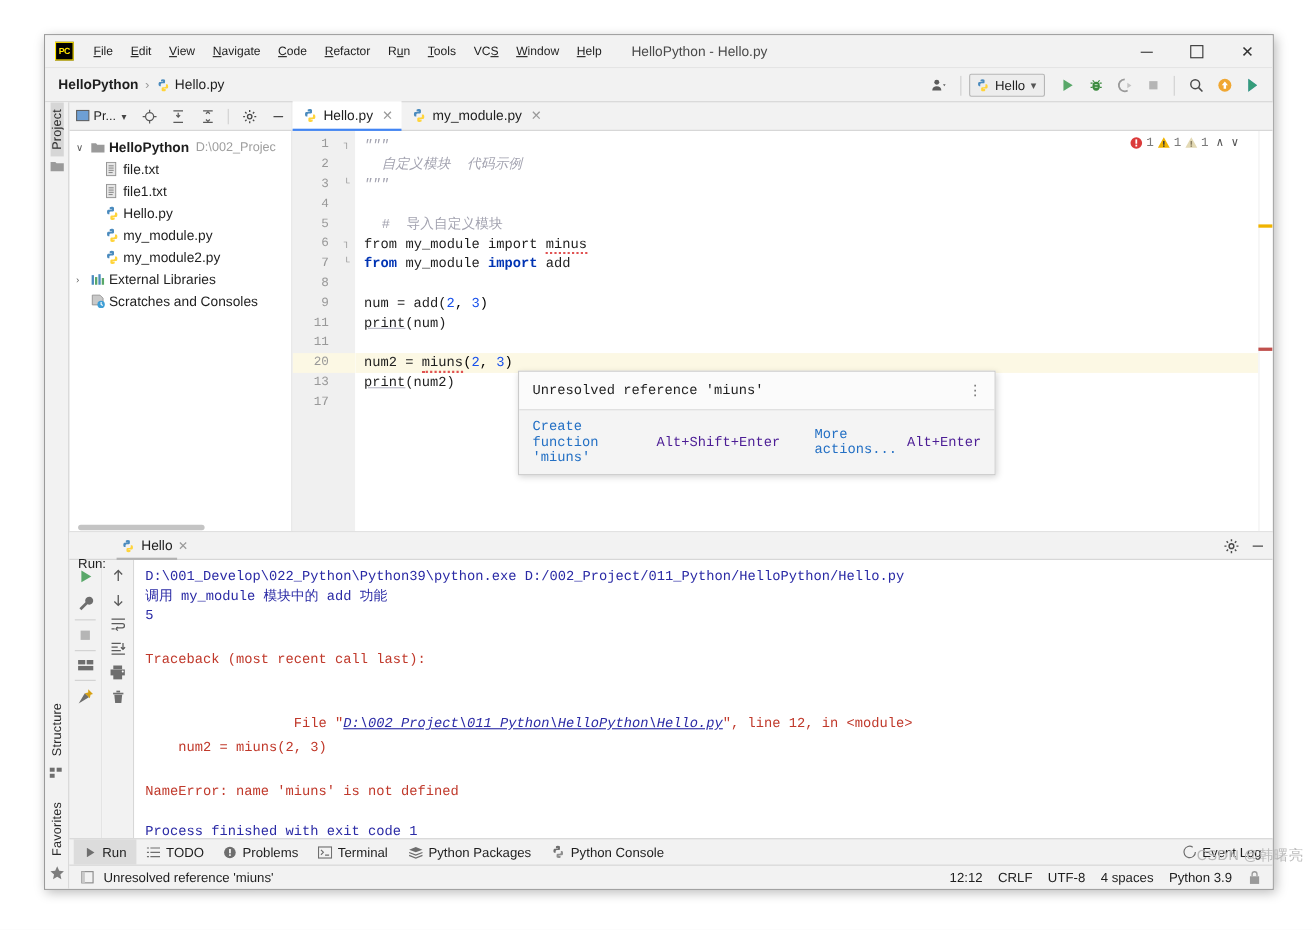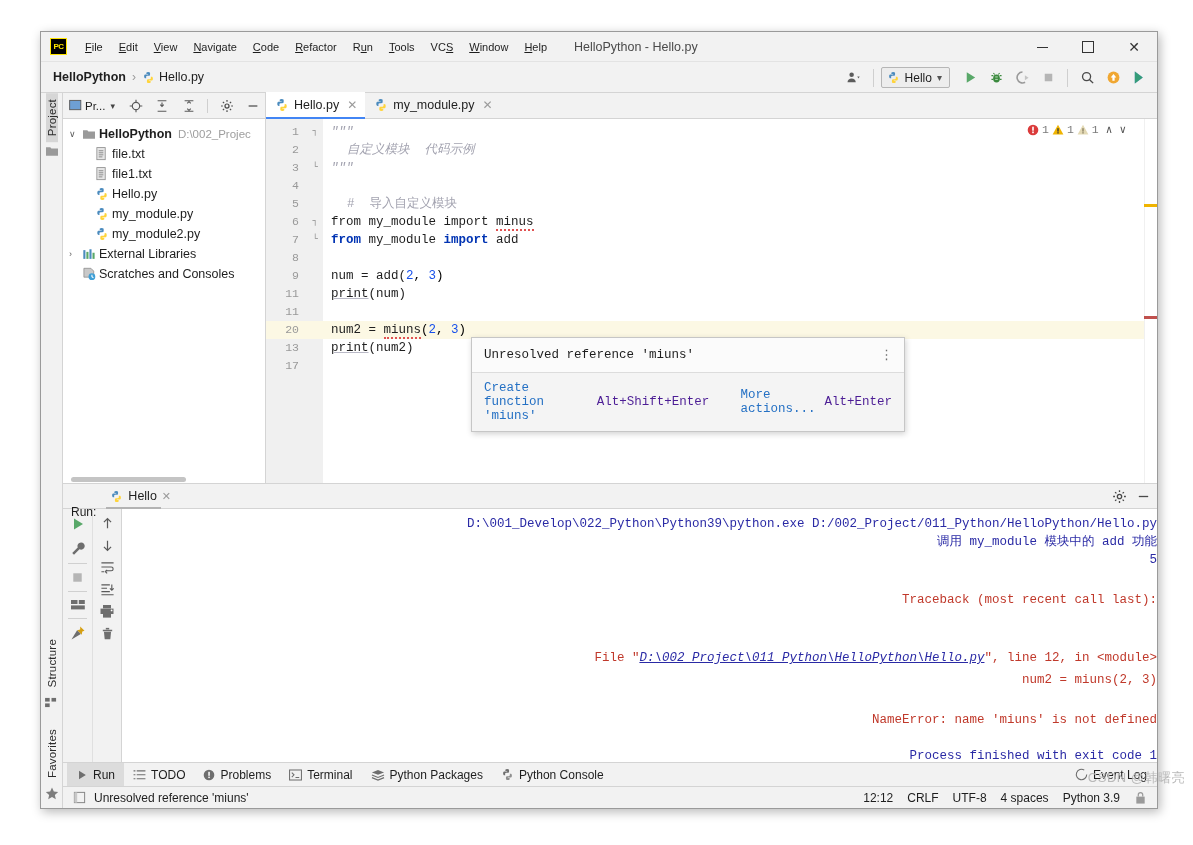--- a/index.html
+++ b/index.html
@@ -225,21 +225,21 @@
   .run-label { font-size: 12px; color: #1e1e1e; margin-right: 14px; margin-top: 32px; }
   .run-tab {
     display: flex; align-items: center; gap: 5px; font-size: 12.5px;
     color: #1e1e1e; position: relative; padding: 0 4px 0 0; height: 25px;
   }
   .run-tab::after {
     content:""; position:absolute; left:-4px; right:14px; bottom:0;
     height:2px; background:#b3b3b3;
   }
   .run-head-right { position: absolute; right: 6px; display: flex; gap: 9px; align-items: center; }
-  .run-body { flex: 1; display: flex; min-height: 0; text-align: right; }
+  .run-body { flex: 1; display: flex; min-height: 0; }
   .run-tools {
     width: 30px; flex: 0 0 30px; background: #f2f2f2;
     display: flex; flex-direction: column; align-items: center;
     padding-top: 7px; gap: 3px; border-right: 1px solid #e0e0e0;
   }
   .run-tools2 {
     width: 29px; flex: 0 0 29px; background: #f2f2f2;
     display: flex; flex-direction: column; align-items: center;
     padding-top: 7px; gap: 7px; border-right: 1px solid #d4d4d4;
   }

